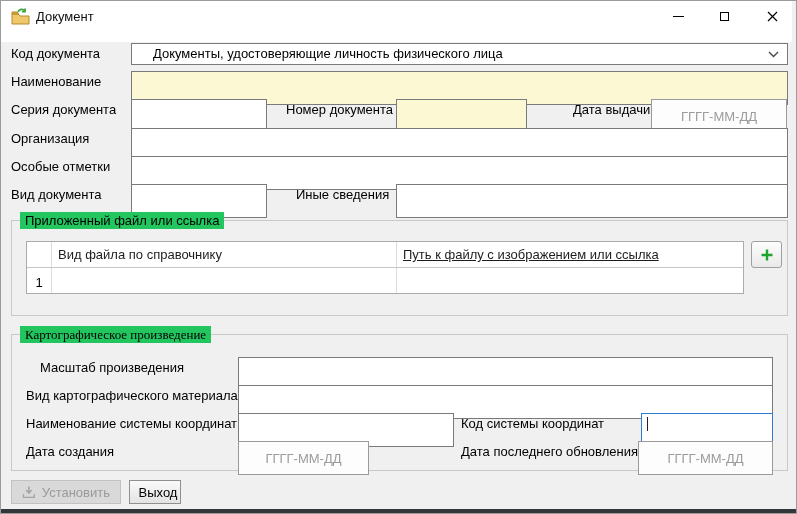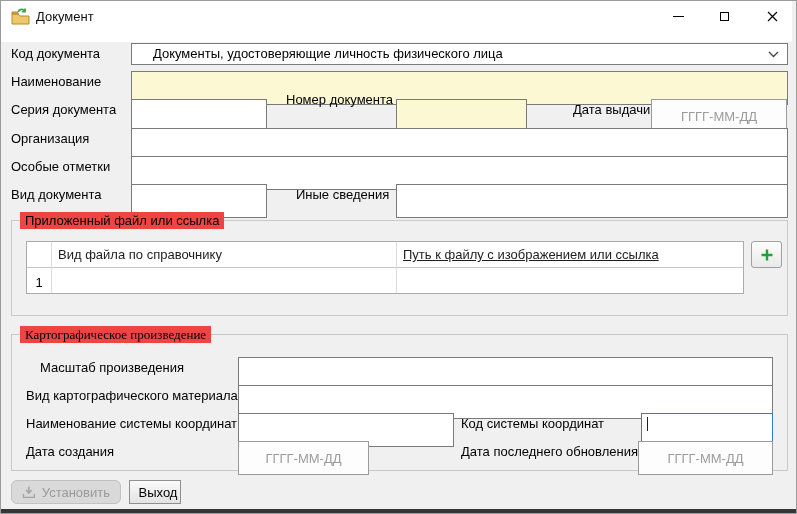--- a/index.html
+++ b/index.html
@@ -31,21 +31,21 @@
   .tb.date::placeholder { color:#9b9b9b; opacity:1; }
   .tb.focused { border:1px solid #2D7DD2; }
   .caret { position:absolute; width:1px; height:14px; background:#222; }
 
   
   .combo { position:absolute; height:22px; border:1px solid #7a7a7a; background:#fff; padding-left:21px; line-height:20px; overflow:hidden; white-space:nowrap; }
   .combo-chev { position:absolute; right:8px; top:7px; }
 
   
   .grp { position:absolute; border:1px solid #c9c9c9; }
-  .grp-title { position:absolute; top:-9px; left:8px; background:#ef4444; padding:0 5px; line-height:17px; white-space:nowrap; }
+  .grp-title { position:absolute; top:-9px; left:8px; background:#22c55e; padding:0 5px; line-height:17px; white-space:nowrap; }
 
   
   .tbl {
     position:absolute; left:25px; top:240px; width:718px; height:53px;
     background:#fff; border:1px solid #ababab;
     display:grid; grid-template-columns:25px 345px 1fr; grid-template-rows:26px 1fr;
   }
   .tbl .cell { border-right:1px solid #dcdcdc; overflow:hidden; white-space:nowrap; }
   .tbl .cell.last { border-right:none;text-decoration:underline; }
   .tbl .hd { border-bottom:1px solid #c6c6c6; line-height:25px; padding:0 6px; color:#1d1d1d; }
@@ -58,21 +58,21 @@
     display:flex; align-items:center; justify-content:center; padding:0; cursor:default;
   }
 
   
   .btn {
     position:absolute; height:24px; border:1px solid #8f8f8f;
     background:linear-gradient(#fafafa,#e3e3e3);
     font-family:inherit; font-size:13px; color:#000;
     display:flex; align-items:center; justify-content:center; gap:6px; padding:0 10px; cursor:default;
   }
-  .btn.disabled { color:#9a9a9a; border-color:#c2c2c2; background:#d9d9d9;border-radius:6px; }
+  .btn.disabled { color:#9a9a9a; border-color:#c2c2c2; background:#d9d9d9; }
 </style>
 </head>
 <body>
 
 <div class="win">
 
   <div class="titlebar">
     <svg class="title-icon" viewBox="0 0 19 17">
       <path d="M1 6 h6 l2 2 h9 v8 H1 z" fill="#EEC86A" stroke="#B8882A" stroke-width="1"></path>
       <path d="M1 6 v-2 h5 l1.5 2 z" fill="#D9A93F" stroke="#B8882A" stroke-width="1"></path>
@@ -99,21 +99,21 @@
     <svg class="combo-chev" width="11" height="7" viewBox="0 0 11 7">
       <path d="M1 1 L5.5 5.5 L10 1" stroke="#444" stroke-width="1.3" fill="none"></path>
     </svg>
   </div>
 
   <span class="lbl" style="left:10px; top:70px;">Наименование</span>
   <input class="tb req" style="left: 130px; top: 70px; width: 657px;">
 
   <span class="lbl" style="left:10px; top:98px;">Серия документа</span>
   <input class="tb" style="left: 130px; top: 98px; width: 136px;">
-  <span class="lbl" style="left:285px; top:88px;text-align:right;">Номер документа</span>
+  <span class="lbl" style="left:285px; top:98px;text-align:right;">Номер документа</span>
   <input class="tb req" style="left: 395px; top: 98px; width: 131px;">
   <span class="lbl" style="left:572px; top:98px;">Дата выдачи</span>
   <input class="tb date" style="left: 650px; top: 98px; width: 136px;" placeholder="ГГГГ-ММ-ДД">
 
   <span class="lbl" style="left:10px; top:127px;">Организация</span>
   <input class="tb" style="left: 130px; top: 127px; width: 657px;">
 
   <span class="lbl" style="left:10px; top:155px;">Особые отметки</span>
   <input class="tb" style="left: 130px; top: 155px; width: 657px;">
 

